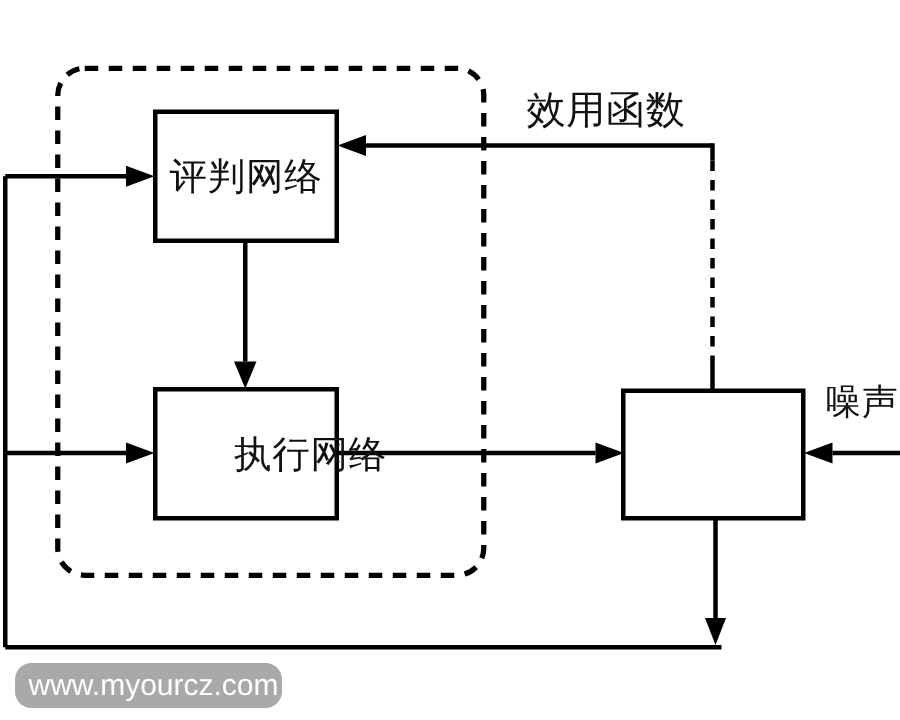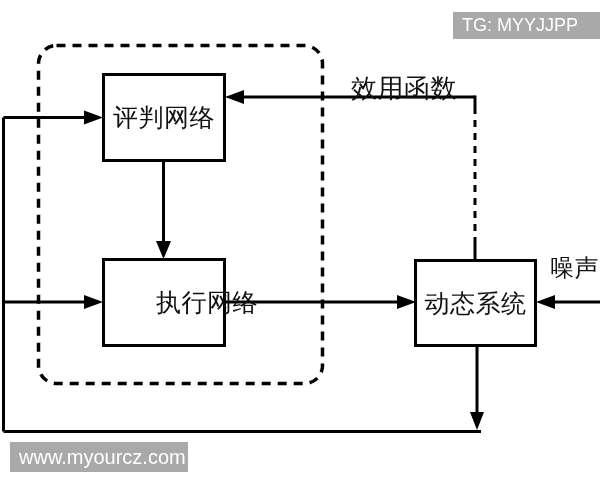--- a/index.html
+++ b/index.html
@@ -45,20 +45,21 @@
     font-size: 18px;
     padding-left: 9px;
     box-sizing: border-box;
   }
   .watermark {
     left: 10px; top: 442px;
     width: 178px; height: 30px;
     font-size: 20px;
     padding-left: 9px;
     box-sizing: border-box;
+    border-radius: 11px;
   }
 </style>
 </head>
 <body>
 
 <div class="canvas">
 
   <svg width="600" height="480" viewBox="0 0 600 480">
 
     <rect x="38.5" y="45.5" width="284" height="338" rx="18" fill="none" stroke="#000" stroke-width="3.5" stroke-dasharray="9,7"></rect>
@@ -89,21 +90,19 @@
 
     <path d="M225 302 H397" fill="none" stroke="#000" stroke-width="3"></path>
     <polygon points="397,295 397,309 416,302" fill="#000"></polygon>
 
     <path d="M600 302 H555" fill="none" stroke="#000" stroke-width="3"></path>
     <polygon points="555,295 555,309 536,302" fill="#000"></polygon>
   </svg>
 
   <div class="node-label" style="left:103px; top:74px; width:122px; height:87px;">评判网络</div>
   <div class="node-label" style="left:103px; top:259px; width:122px; height:87px;padding-left:43px;">执行网络</div>
-  <div class="node-label" style="left:415px; top:260px; width:121px; height:86px;">动态系统</div>
 
-  <div class="edge-label" style="left:351px; top:71px; font-size:26px;">效用函数</div>
+  <div class="edge-label" style="left:351px; top:56px; font-size:26px;">效用函数</div>
   <div class="edge-label" style="left:550px; top:252px;">噪声</div>
 
-  <div class="overlay tg-badge">TG: MYYJJPP</div>
   <div class="overlay watermark">www.myourcz.com</div>
 
 </div>
 
 </body></html>

